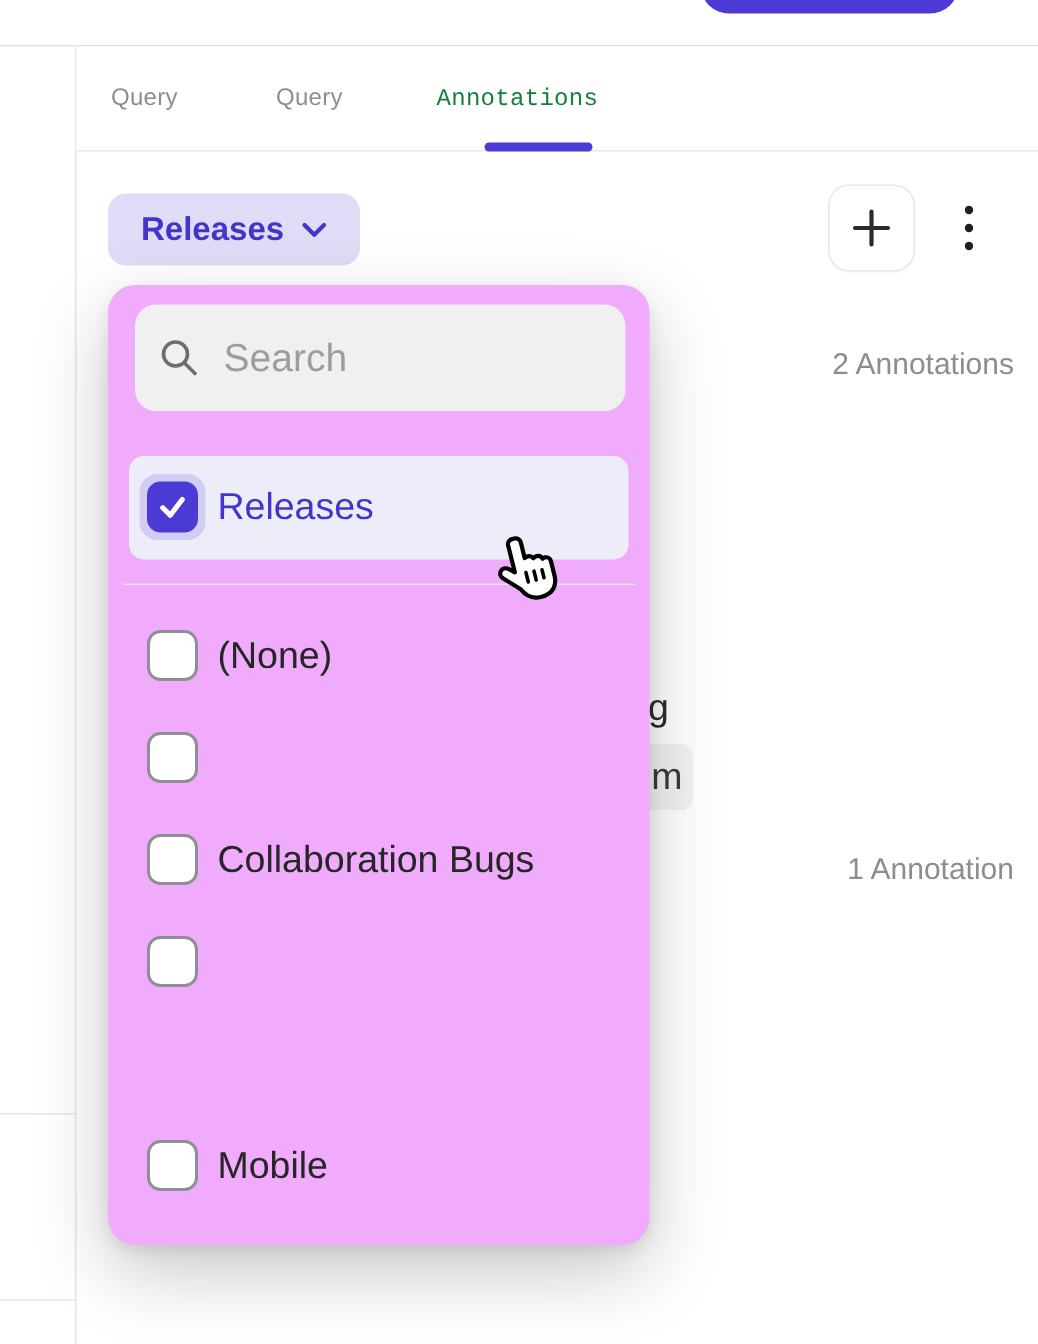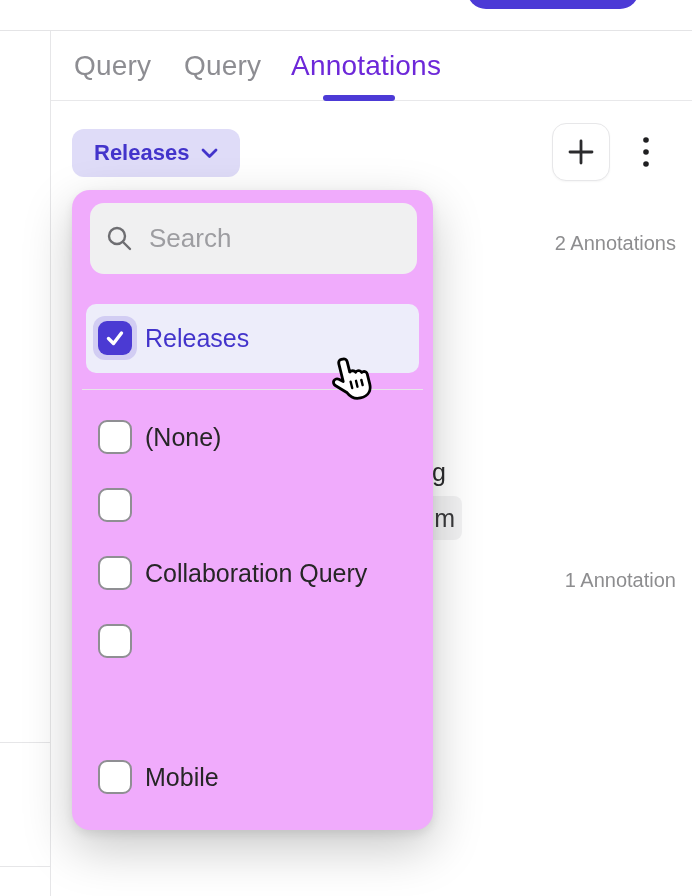--- a/index.html
+++ b/index.html
@@ -13,26 +13,26 @@
 
   
   .hdr-line   { position:absolute; left:0; top:30px; width:692px; height:1px; background:#e4e4e6; }
   .rail-line  { position:absolute; left:50px; top:31px; width:1px; height:865px; background:#e6e6e8; }
   .rail-row-a { position:absolute; left:0; top:742px; width:50px; height:1px; background:#e6e6e8; }
   .rail-row-b { position:absolute; left:0; top:866px; width:50px; height:1px; background:#e6e6e8; }
 
   
   .tabbar { position:absolute; left:51px; top:31px; width:641px; height:70px; background:#fff;
             border-bottom:1px solid #e8e8ea; }
-  .tab { position:absolute; top:0; height:70px; line-height:70px; font-size:28px; font-weight:500;
+  .tab { position:absolute; top:0; height:70px; line-height:70px; font-size:16px; font-weight:500;
          color:#8d8d92; letter-spacing:.2px; cursor:pointer; background:none; border:none;
          font-family:inherit; }
   .tab.t0 { left:23px; }
   .tab.t1 { left:133px; }
-  .tab.t2 { left:240px; color:#6d28d9; }
+  .tab.t2 { left:240px; color:#15803d;font-family:Liberation Mono, monospace; }
   .tab-underline { position:absolute; left:272px; top:64px; width:72px; height:6px;
                    border-radius:3px; background:#4c3ad6; }
 
   
   .filter-btn { position:absolute; left:72px; top:129px; height:48px; padding:0 22px;
                 display:flex; align-items:center; gap:12px; background:#dfdcf8; border:none;
                 border-radius:12px; cursor:pointer; z-index:2; font-family:inherit; }
   .filter-btn .flabel { font-size:22px; font-weight:700; color:#4334cb; }
   .plus-btn { position:absolute; left:552px; top:123px; width:58px; height:58px; background:#fff;
               border:1px solid #e7e7e9; border-radius:14px; cursor:pointer;
@@ -150,21 +150,21 @@
 
     <div class="row r0">
       <span class="cb ucb"></span>
       <span class="lbl">(None)</span>
     </div>
     <div class="row r1">
       <span class="cb ucb"></span>
     </div>
     <div class="row r2">
       <span class="cb ucb"></span>
-      <span class="lbl">Collaboration Query</span>
+      <span class="lbl">Collaboration Bugs</span>
     </div>
     <div class="row r3">
       <span class="cb ucb"></span>
     </div>
     <div class="row r5">
       <span class="cb ucb"></span>
       <span class="lbl">Mobile</span>
     </div>
   </div>
 

